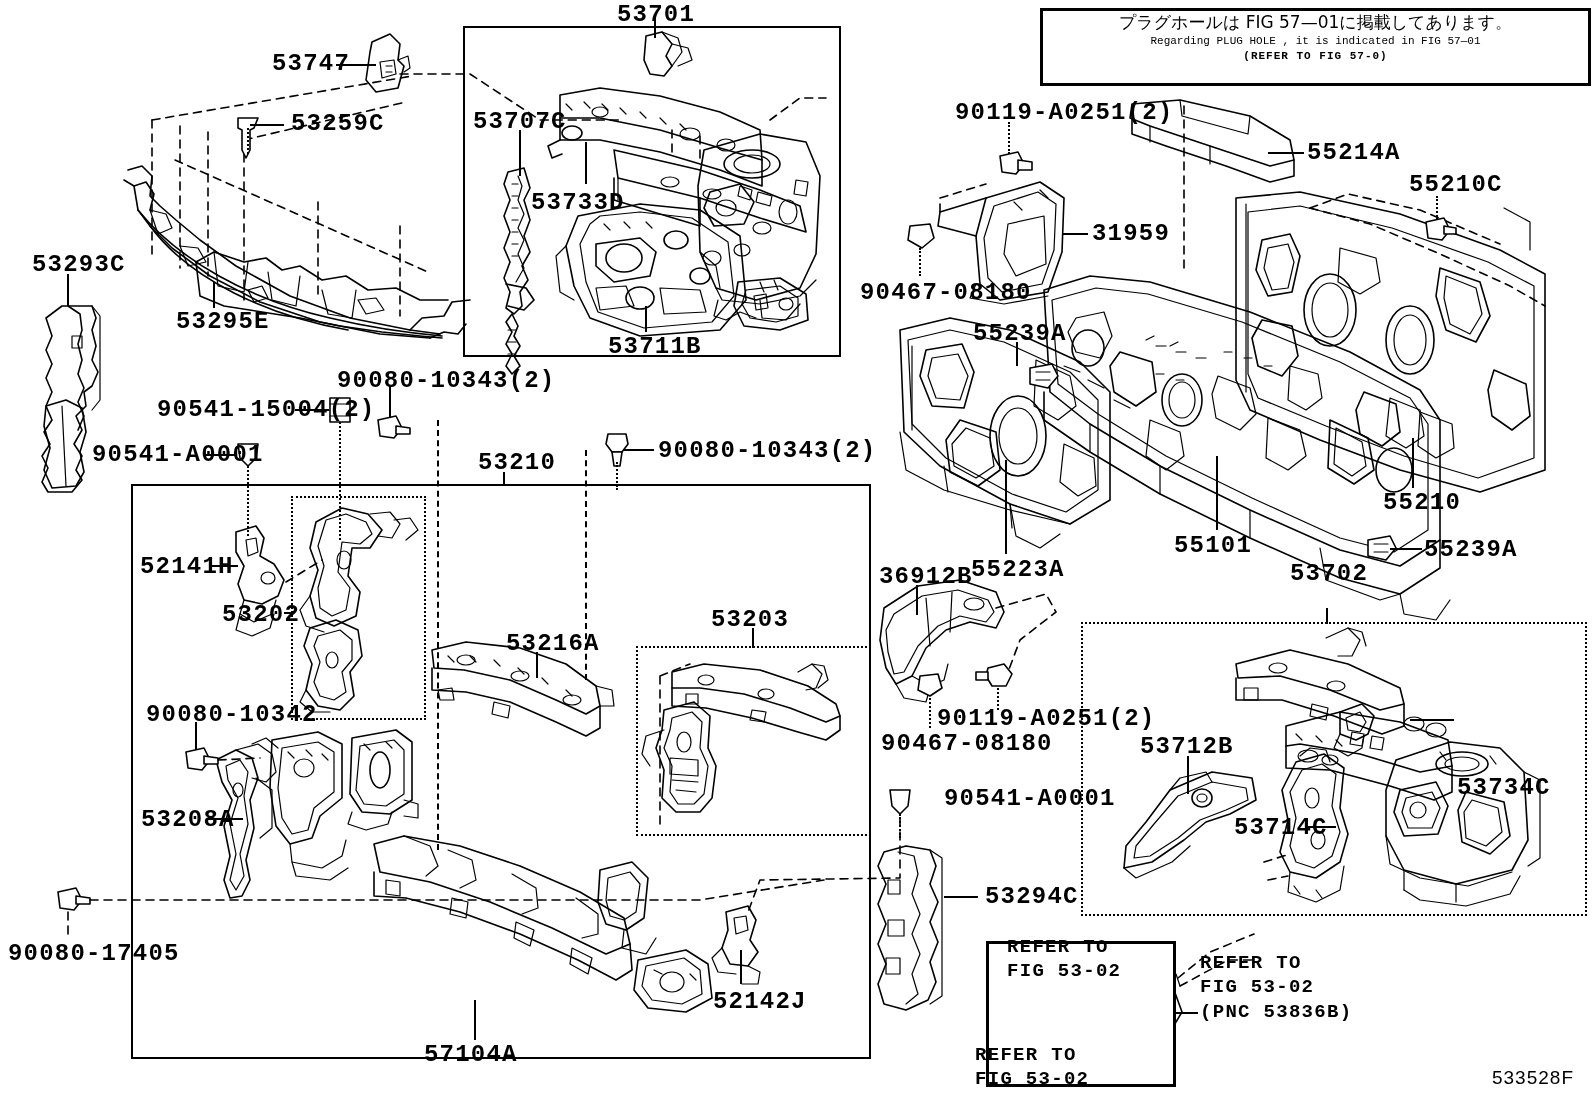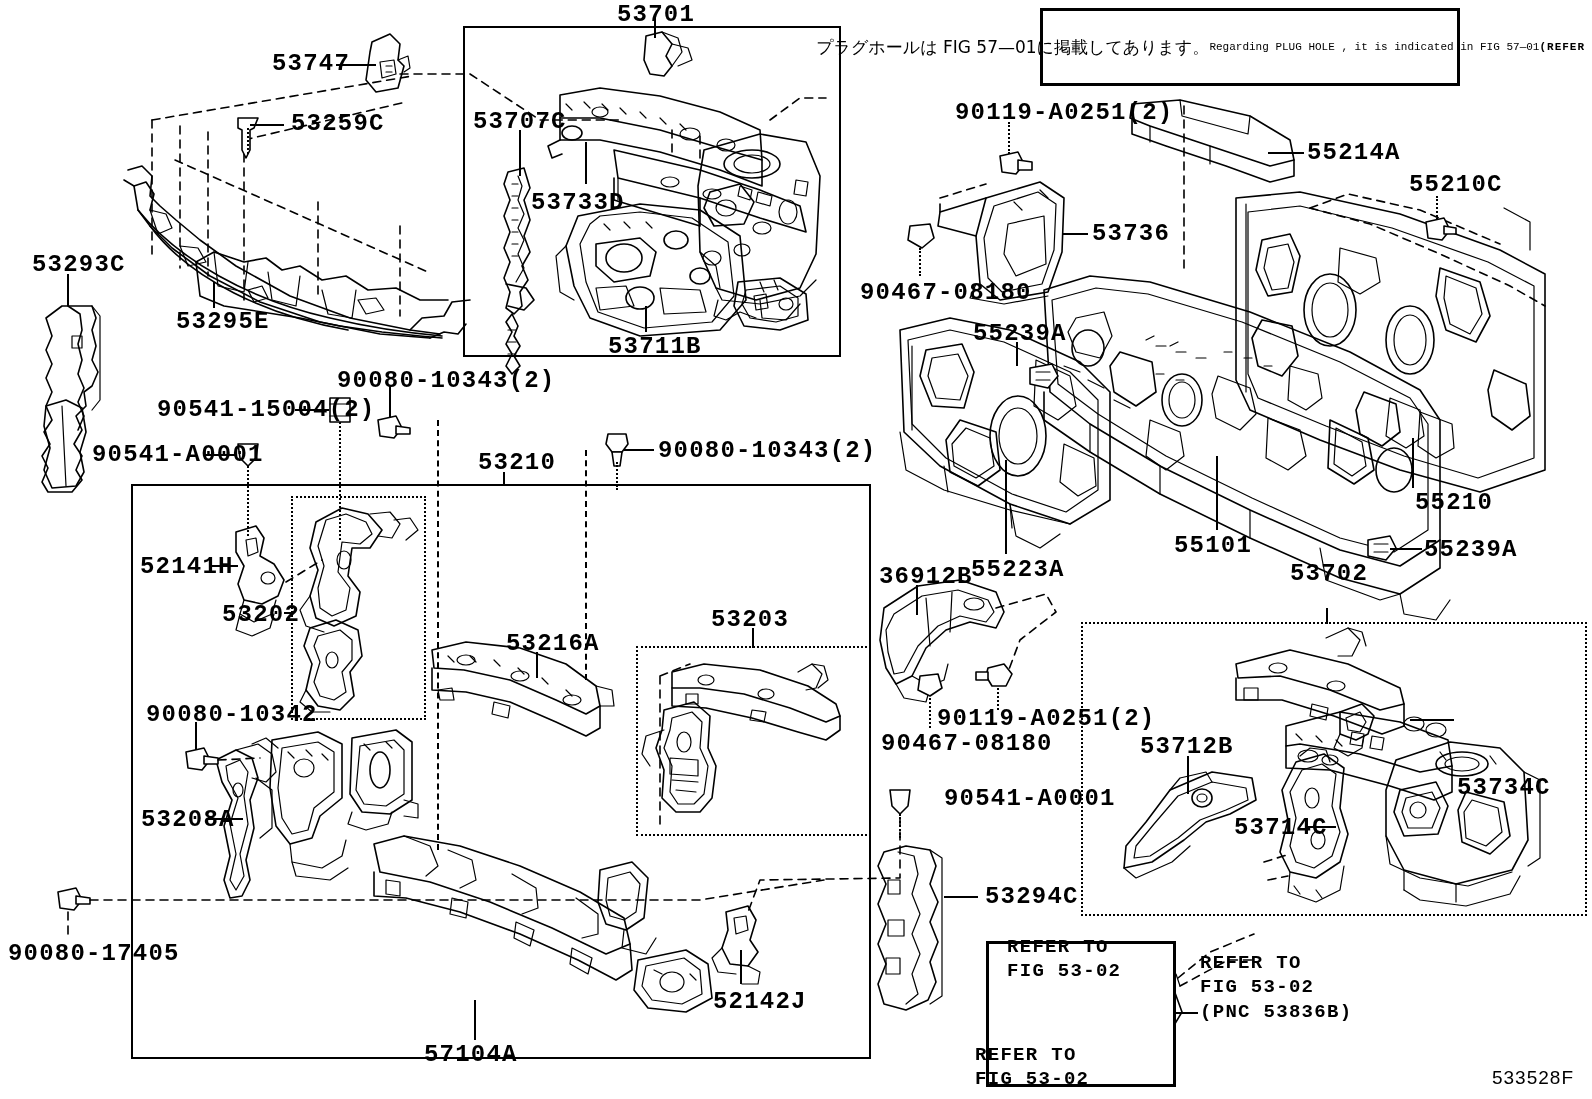--- a/index.html
+++ b/index.html
@@ -16,23 +16,23 @@
   .ld.h{height:2px;}
   .ld.v{width:2px;}
   .dashlnv{position:absolute;border-left:2px dashed #000;width:0;}
   .dotv{position:absolute;border-left:2px dotted #000;width:0;}
 
   
   .boxsolid{position:absolute;border:2px solid #000;}
   .boxdot{position:absolute;border:2px dotted #000;}
 
   
-  #notebox{position:absolute;left:1040px;top:8px;width:420px;height:78px;
+  #notebox{position:absolute;left:1040px;top:8px;width:551px;height:78px;
            border:3px solid #000;box-sizing:border-box;background:#fff;
-           display:flex;flex-direction:row;align-items:center;justify-content:center;}
+           display:flex;flex-direction:column;align-items:center;justify-content:flex-start;}
   #notebox .nl{font-size:11px;line-height:1.35;white-space:nowrap;}
   #notebox .nl.jp{font-family:"DejaVu Sans",sans-serif;font-size:17px;}
   #notebox .nl.bold{font-weight:700;letter-spacing:1px;}
 
   
   .referbox{position:absolute;border:3px solid #000;box-sizing:border-box;background:#fff;}
   .refertxt{position:absolute;font-size:19px;font-weight:700;letter-spacing:1.3px;
             line-height:1.28;white-space:nowrap;}
 
   
@@ -671,28 +671,28 @@
       <div class="lbl" style="left: 141px; top: 808px;">53208A</div>
       <div class="lbl" style="left: 8px; top: 942px;">90080-17405</div>
       <div class="lbl" style="left: 424px; top: 1043px;">57104A</div>
       <div class="lbl" style="left: 713px; top: 990px;">52142J</div>
       <div class="lbl" style="left: 879px; top: 565px;">36912B</div>
       <div class="lbl" style="left: 937px; top: 707px;">90119-A0251(2)</div>
       <div class="lbl" style="left: 881px; top: 732px;">90467-08180</div>
       <div class="lbl" style="left: 944px; top: 787px;">90541-A0001</div>
       <div class="lbl" style="left: 985px; top: 885px;">53294C</div>
       <div class="lbl" style="left: 955px; top: 101px;">90119-A0251(2)</div>
-      <div class="lbl" style="left: 1092px; top: 222px;">53736</div>
+      <div class="lbl" style="left: 1092px; top: 222px;">31959</div>
       <div class="lbl" style="left: 860px; top: 281px;">90467-08180</div>
       <div class="lbl" style="left: 1307px; top: 141px;">55214A</div>
       <div class="lbl" style="left: 1409px; top: 173px;">55210C</div>
       <div class="lbl" style="left: 973px; top: 322px;">55239A</div>
       <div class="lbl" style="left: 971px; top: 558px;">55223A</div>
       <div class="lbl" style="left: 1174px; top: 534px;">55101</div>
-      <div class="lbl" style="left: 1383px; top: 491px; margin-left: 32px;">55210</div>
+      <div class="lbl" style="left: 1383px; top: 491px;">55210</div>
       <div class="lbl" style="left: 1424px; top: 538px;">55239A</div>
       <div class="lbl" style="left: 1290px; top: 562px;">53702</div>
       <div class="lbl" style="left: 1140px; top: 735px;">53712B</div>
       <div class="lbl" style="left: 1457px; top: 729px; margin-top: 47px;">53734C</div>
       <div class="lbl" style="left: 1234px; top: 816px;">53714C</div>
     </div>
 
   <div id="refer-layer">
       <div class="refertxt" style="left: 1007px; top: 935px;">
         <div>REFER TO</div>

